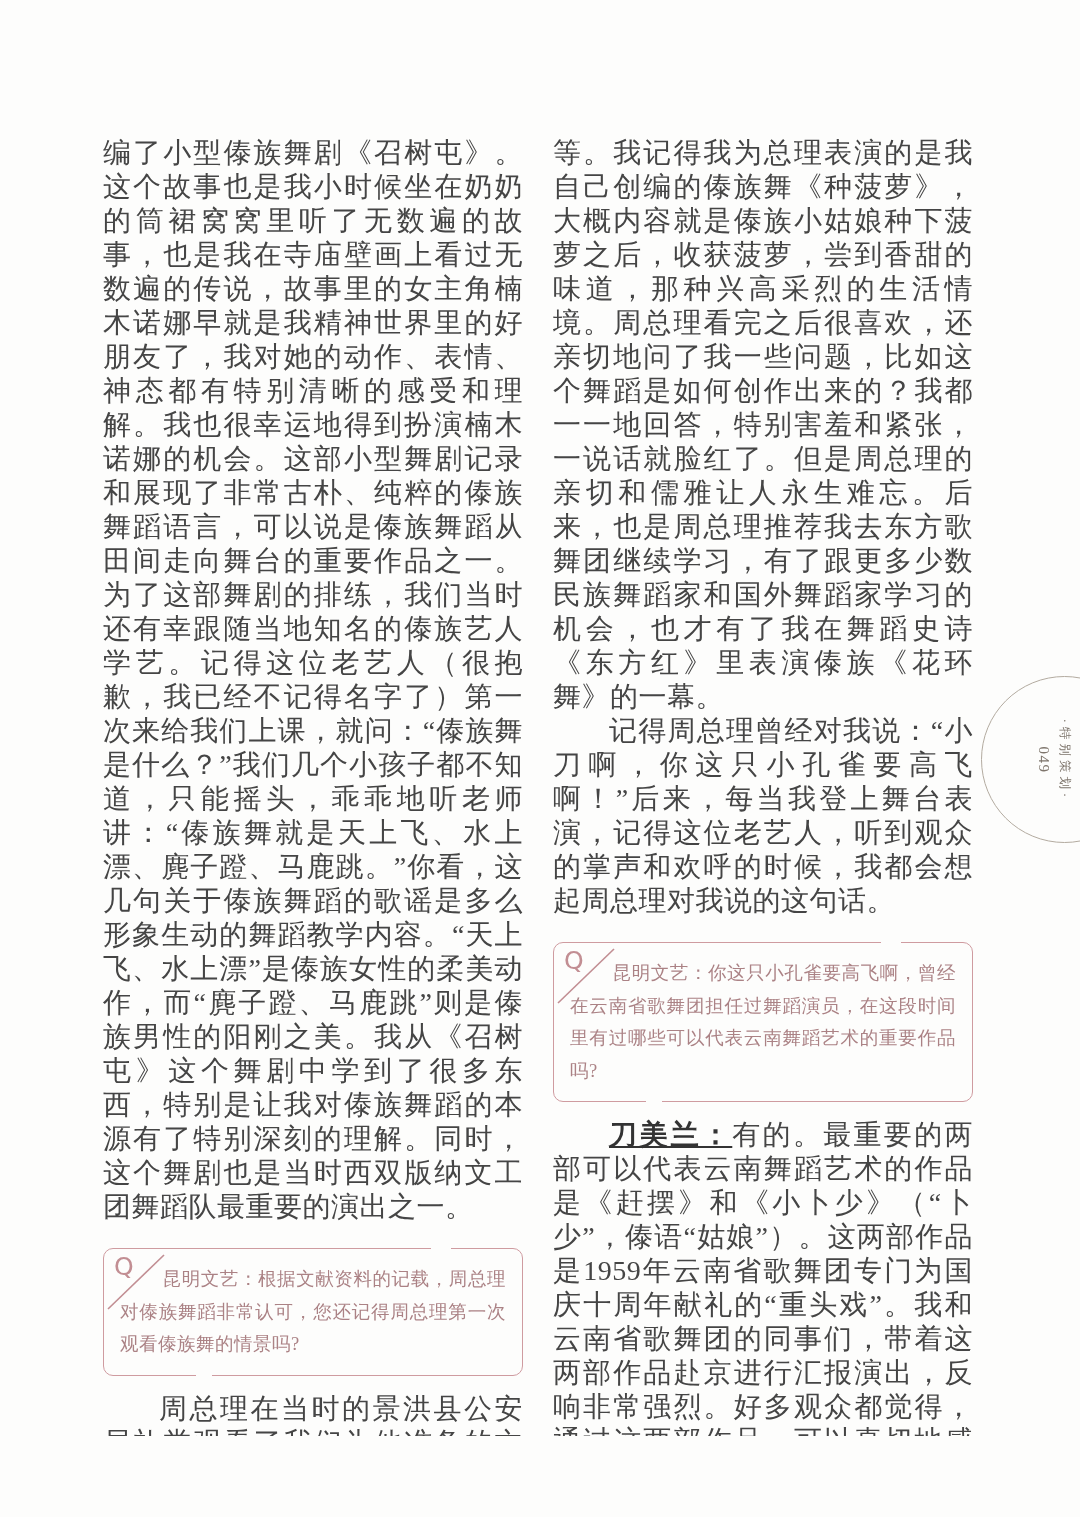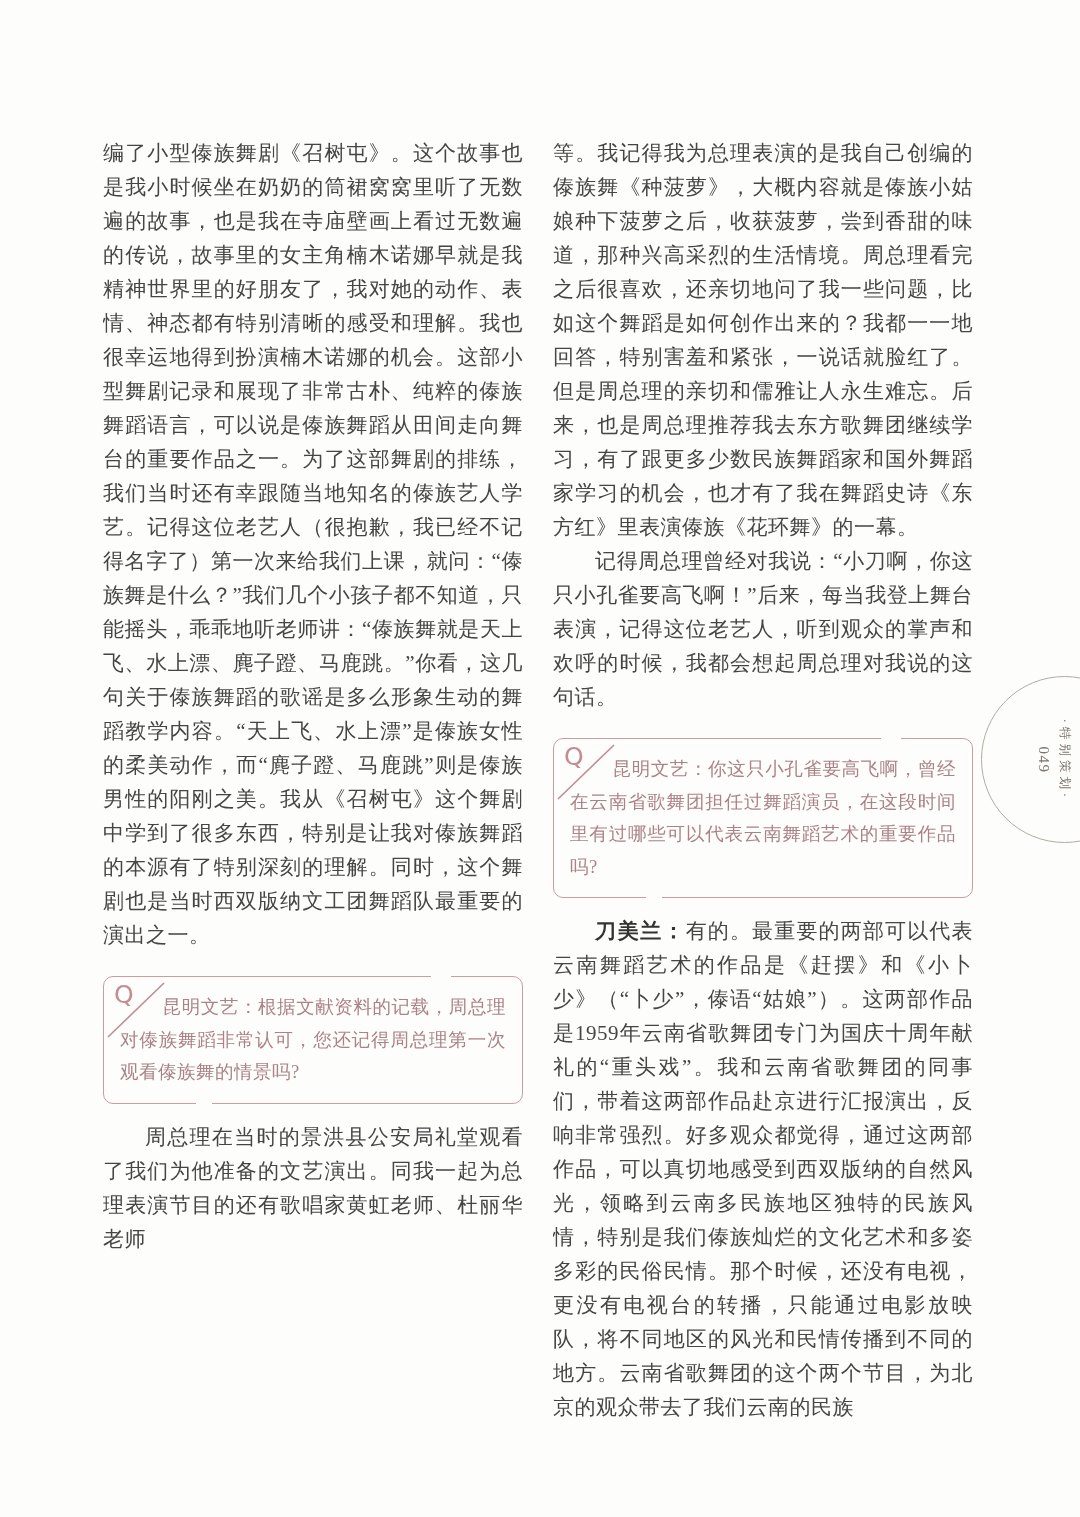--- a/index.html
+++ b/index.html
@@ -15,32 +15,33 @@
     position: absolute;
     top: 136px;
     width: 420px;
     height: 1300px;
     overflow: hidden;
   }
   .col-left  { left: 103px; }
   .col-right { left: 553px; }
   .body-p {
     margin: 0;
-    font-size: 21px;
+    font-size: 28px;
     line-height: 34px;
     color: #454545;
     text-align: justify;
     letter-spacing: 0.5px;
   }
   .indent { text-indent: 2em; }
   .speaker {
     font-family: "Liberation Sans", "DejaVu Sans", sans-serif;
     font-weight: 700;
     color: #333333;
     letter-spacing: 1px;
+    text-decoration: underline;
   }
   
   .qbox {
     position: relative;
     margin: 24px 0 16px 0;
     border: 1.5px solid #cf9ba0;
     border-radius: 10px;
     padding: 14px 16px 14px 16px;
     background: transparent;
   }

